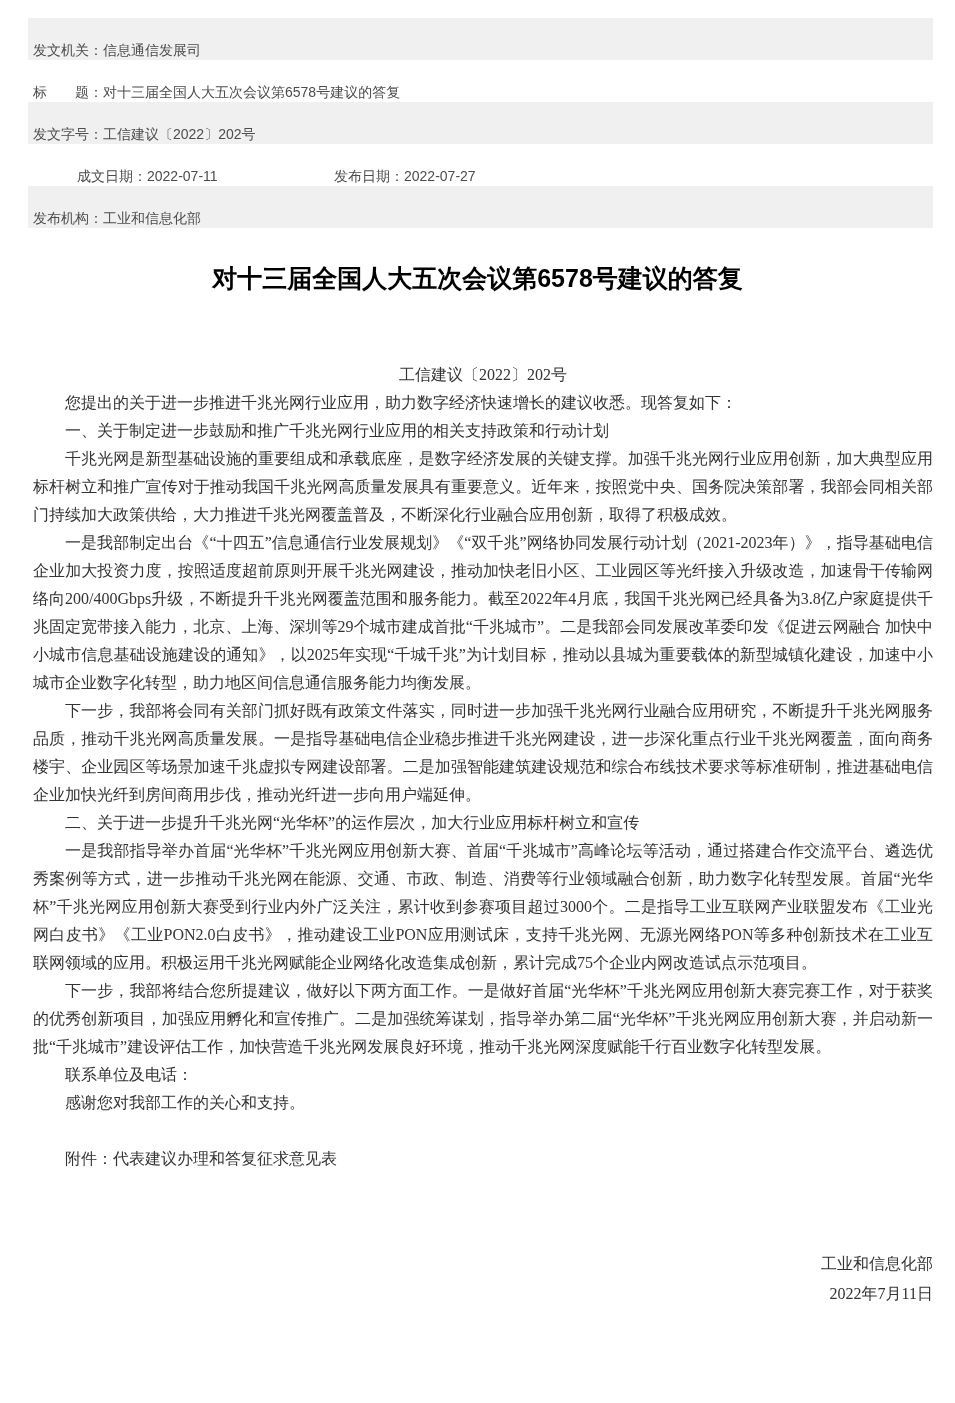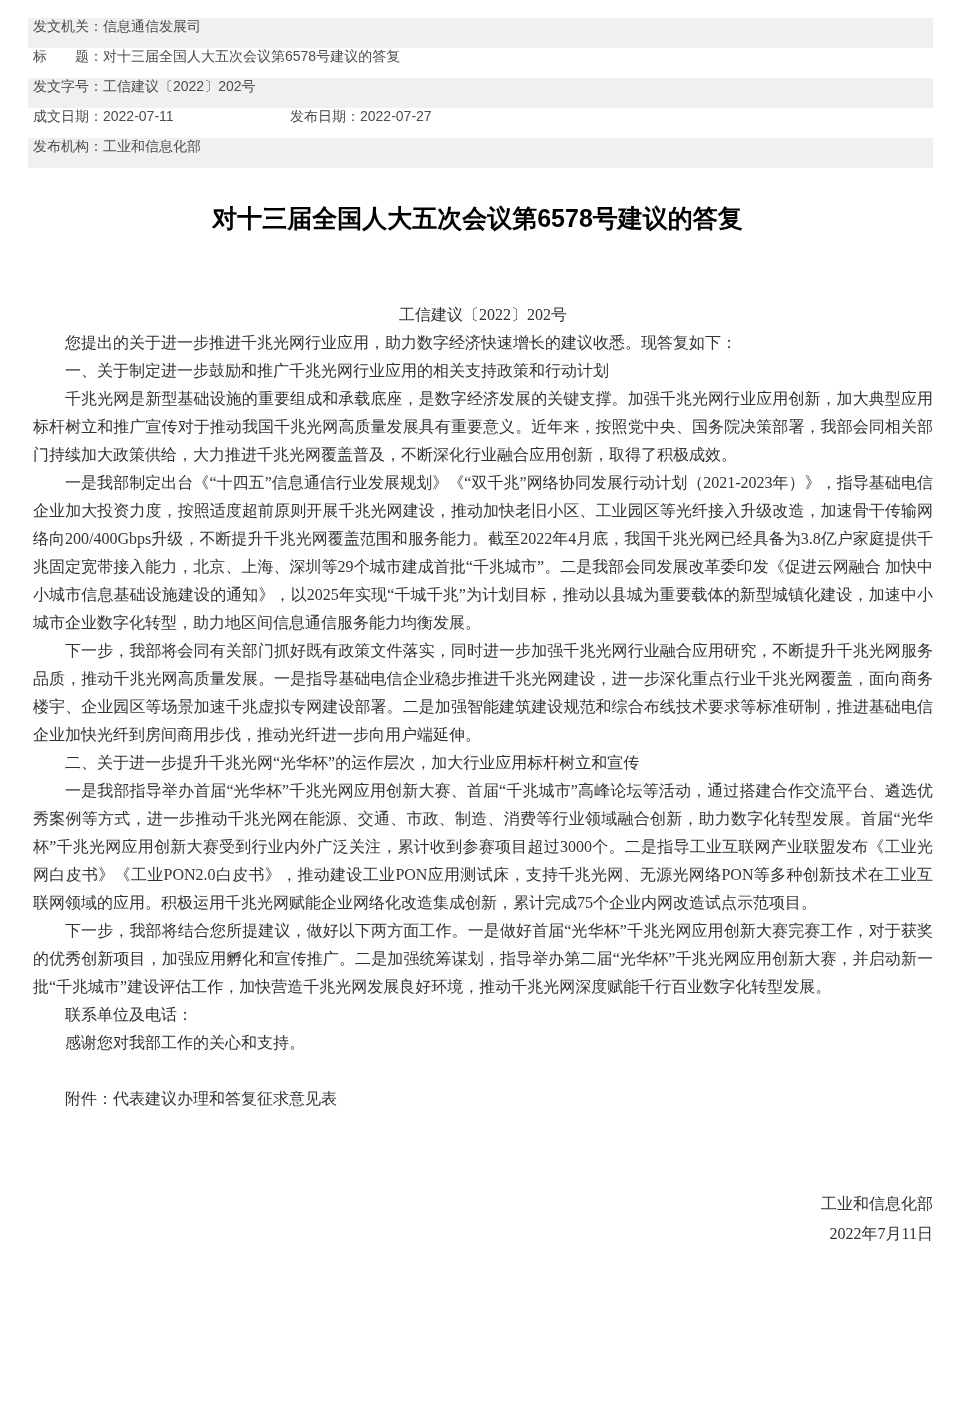--- a/index.html
+++ b/index.html
@@ -18,29 +18,29 @@
 
   
   .meta-table {
     margin: 18px 22px 0 28px;
     width: 905px;
     font-size: 14px;
     color: #4c4c4c;
   }
   .meta-row {
     display: flex;
-    align-items: flex-start;
-    height: 30px;
+    align-items: flex-end;
+    height: 42px;
     padding-left: 5px;
     background: #ffffff;
   }
   .meta-row.striped { background: #f0f0f0; }
   .meta-label { white-space: pre; }
   .meta-pair { display: inline-flex; }
-  .meta-pair.first { width: 257px; }
+  .meta-pair.first { width: 257px; margin-left: 44px; }
 
   
   .doc-title {
     margin-top: 34px;
     text-align: center;
     font-size: 25px;
     font-weight: bold;
     color: #000000;
     letter-spacing: 0;
     font-family: "Liberation Sans", "DejaVu Sans", sans-serif;

